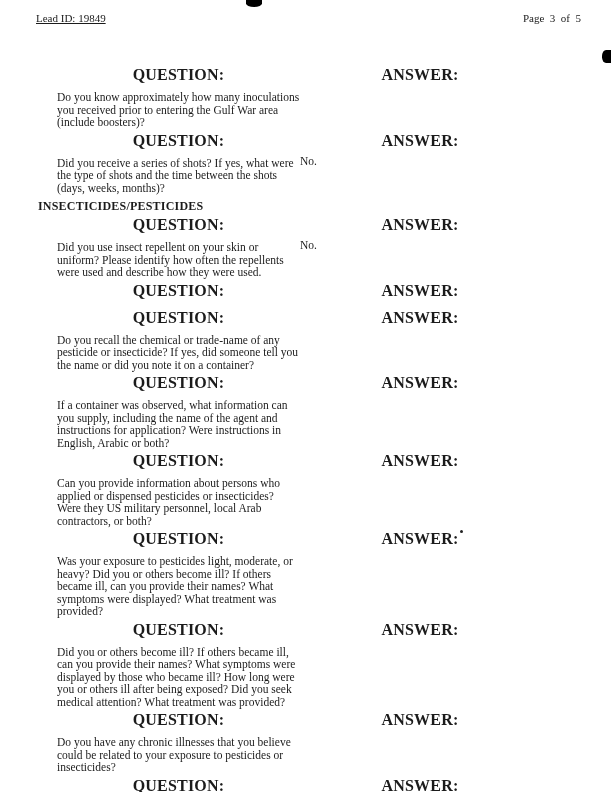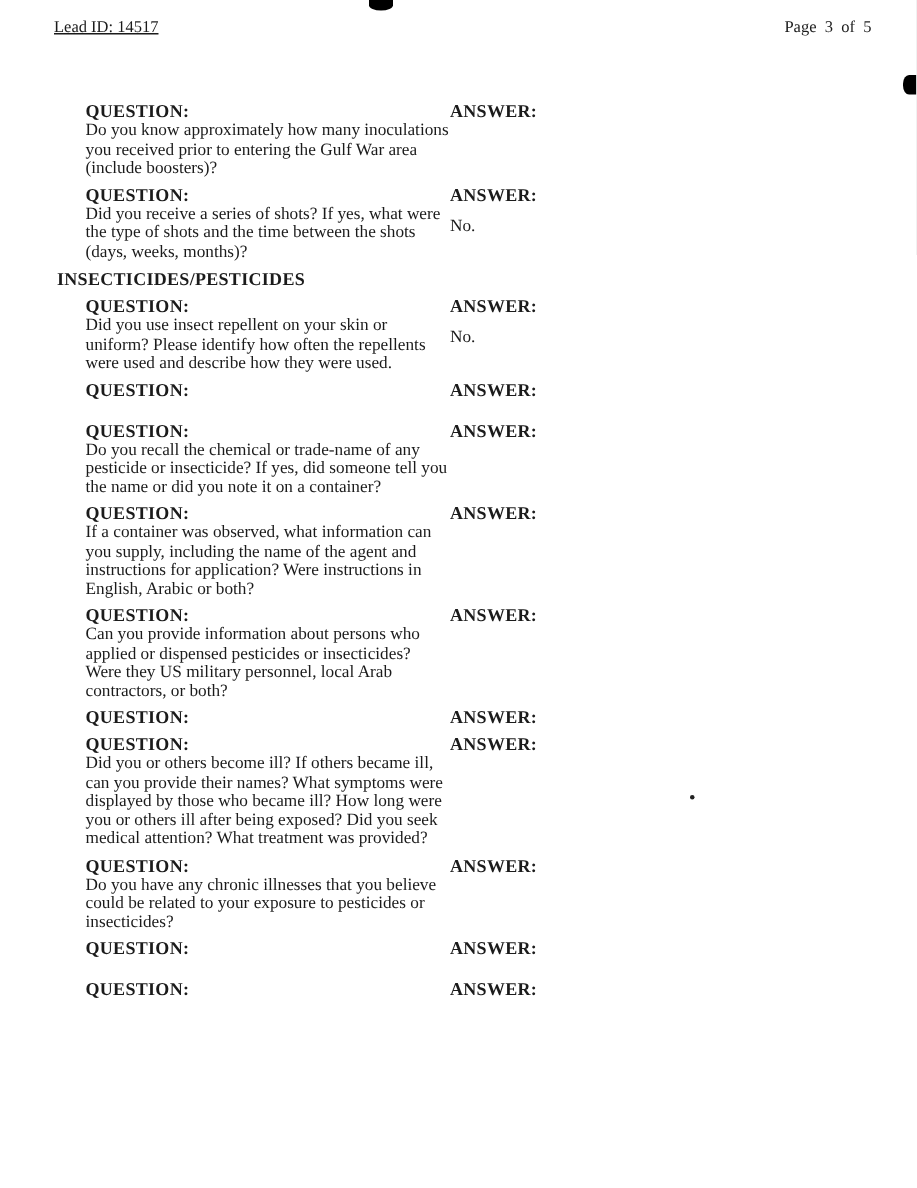--- a/index.html
+++ b/index.html
@@ -34,28 +34,29 @@
   }
   .qa-row {
     display: flex;
     margin-left: 19px;
     margin-bottom: 5px;
   }
   .q-col { width: 243px; flex: none; }
   .a-col { width: 240px; flex: none; }
   .label {
     font-weight: bold;
-    font-size: 12px;
+    font-size: 16px;
     line-height: 13px;
     letter-spacing: 0.2px;
+    text-align: center;
   }
   .q-text {
     font-size: 11.5px;
     line-height: 12.5px;
-    margin-top: 0;
+    margin-top: 10px;
   }
   .a-text {
     font-size: 11.5px;
     line-height: 12.5px;
     margin-top: 8px;
     min-height: 1px;
   }
   .artifact { position: absolute; background: #000; }
   .artifact-top {
     left: 246px; top: 0;
@@ -72,21 +73,21 @@
     width: 3px; height: 3px;
     background: #222;
     border-radius: 50%;
   }
 </style>
 </head>
 <body>
 
 <div class="page">
   <div class="header">
-    <span class="lead-id">Lead ID: 14517</span>
+    <span class="lead-id">Lead ID: 19849</span>
     <span class="page-label">Page  3  of  5</span>
   </div>
 
   <div class="content">
   <div class="qa-row">
     <div class="q-col">
       <div class="label">QUESTION:</div>
       <div class="q-text">Do you know approximately how many inoculations you received prior to entering the Gulf War area (include boosters)?</div>
     </div>
     <div class="a-col">
@@ -155,20 +156,21 @@
     </div>
     <div class="a-col">
       <div class="label">ANSWER:</div>
       <div class="a-text"></div>
     </div>
   </div>
 
   <div class="qa-row">
     <div class="q-col">
       <div class="label">QUESTION:</div>
+      <div class="q-text">Was your exposure to pesticides light, moderate, or heavy?  Did you or others become ill?  If others became ill, can you provide their names?  What symptoms were displayed?  What treatment was provided?</div>
     </div>
     <div class="a-col">
       <div class="label">ANSWER:</div>
     </div>
   </div>
 
   <div class="qa-row">
     <div class="q-col">
       <div class="label">QUESTION:</div>
       <div class="q-text">Did you or others become ill?  If others became ill, can you provide their names?  What symptoms were displayed by those who became ill?  How long were you or others ill after being exposed?  Did you seek medical attention?  What treatment was provided?</div>

